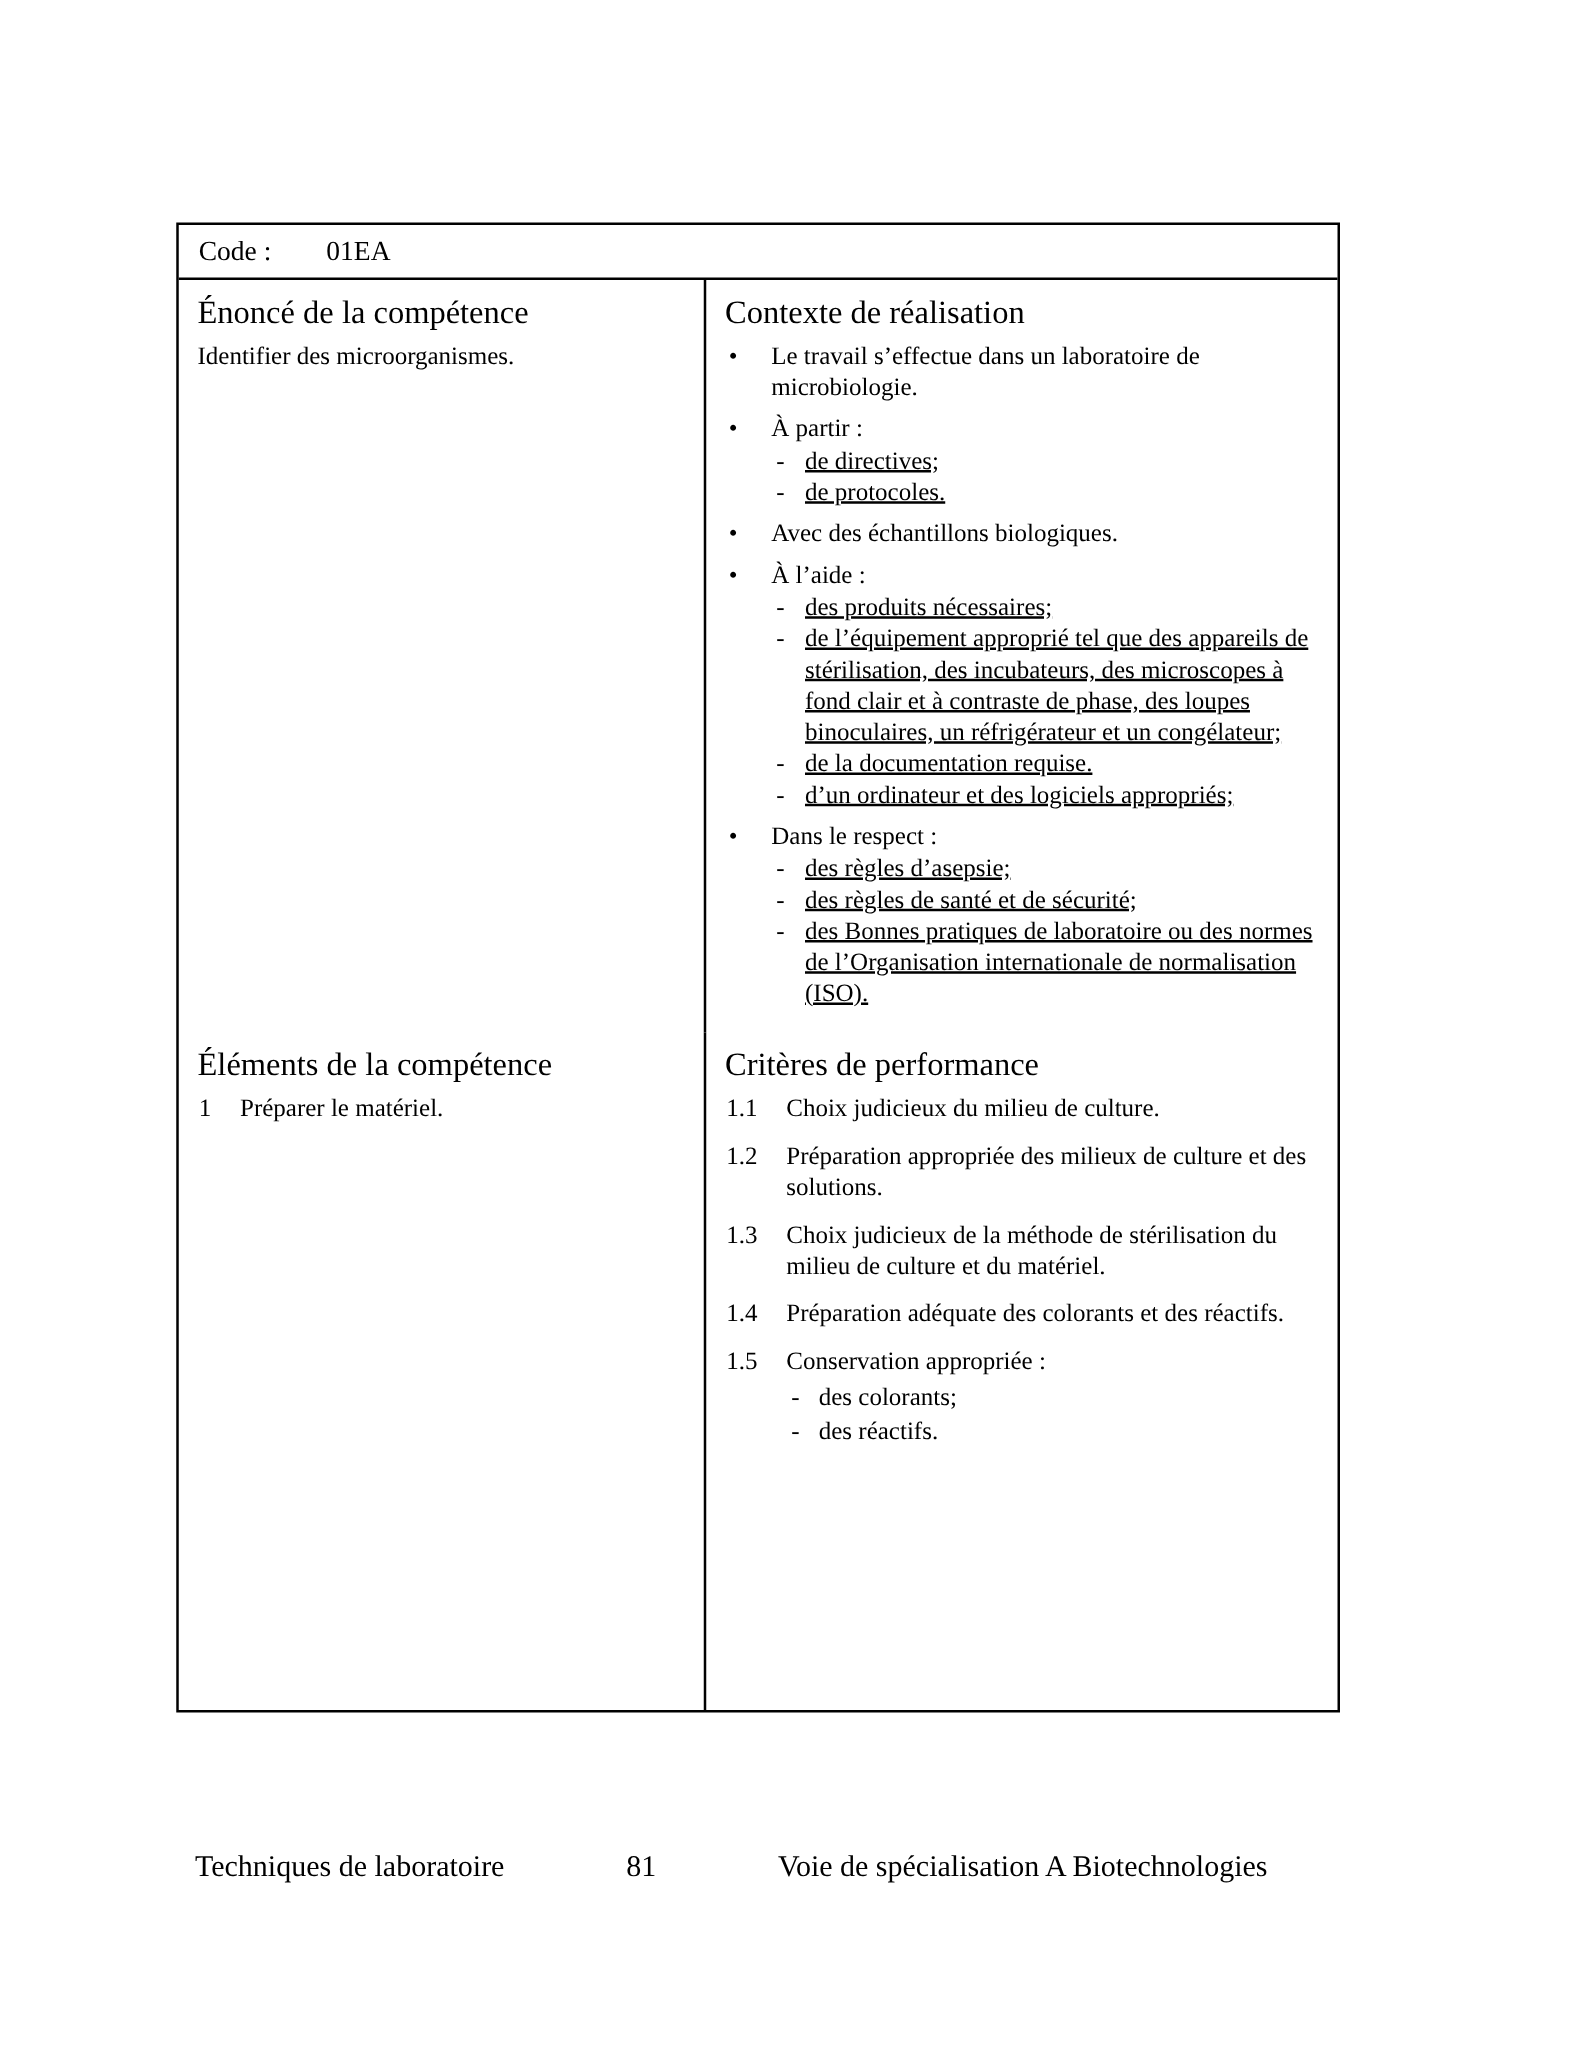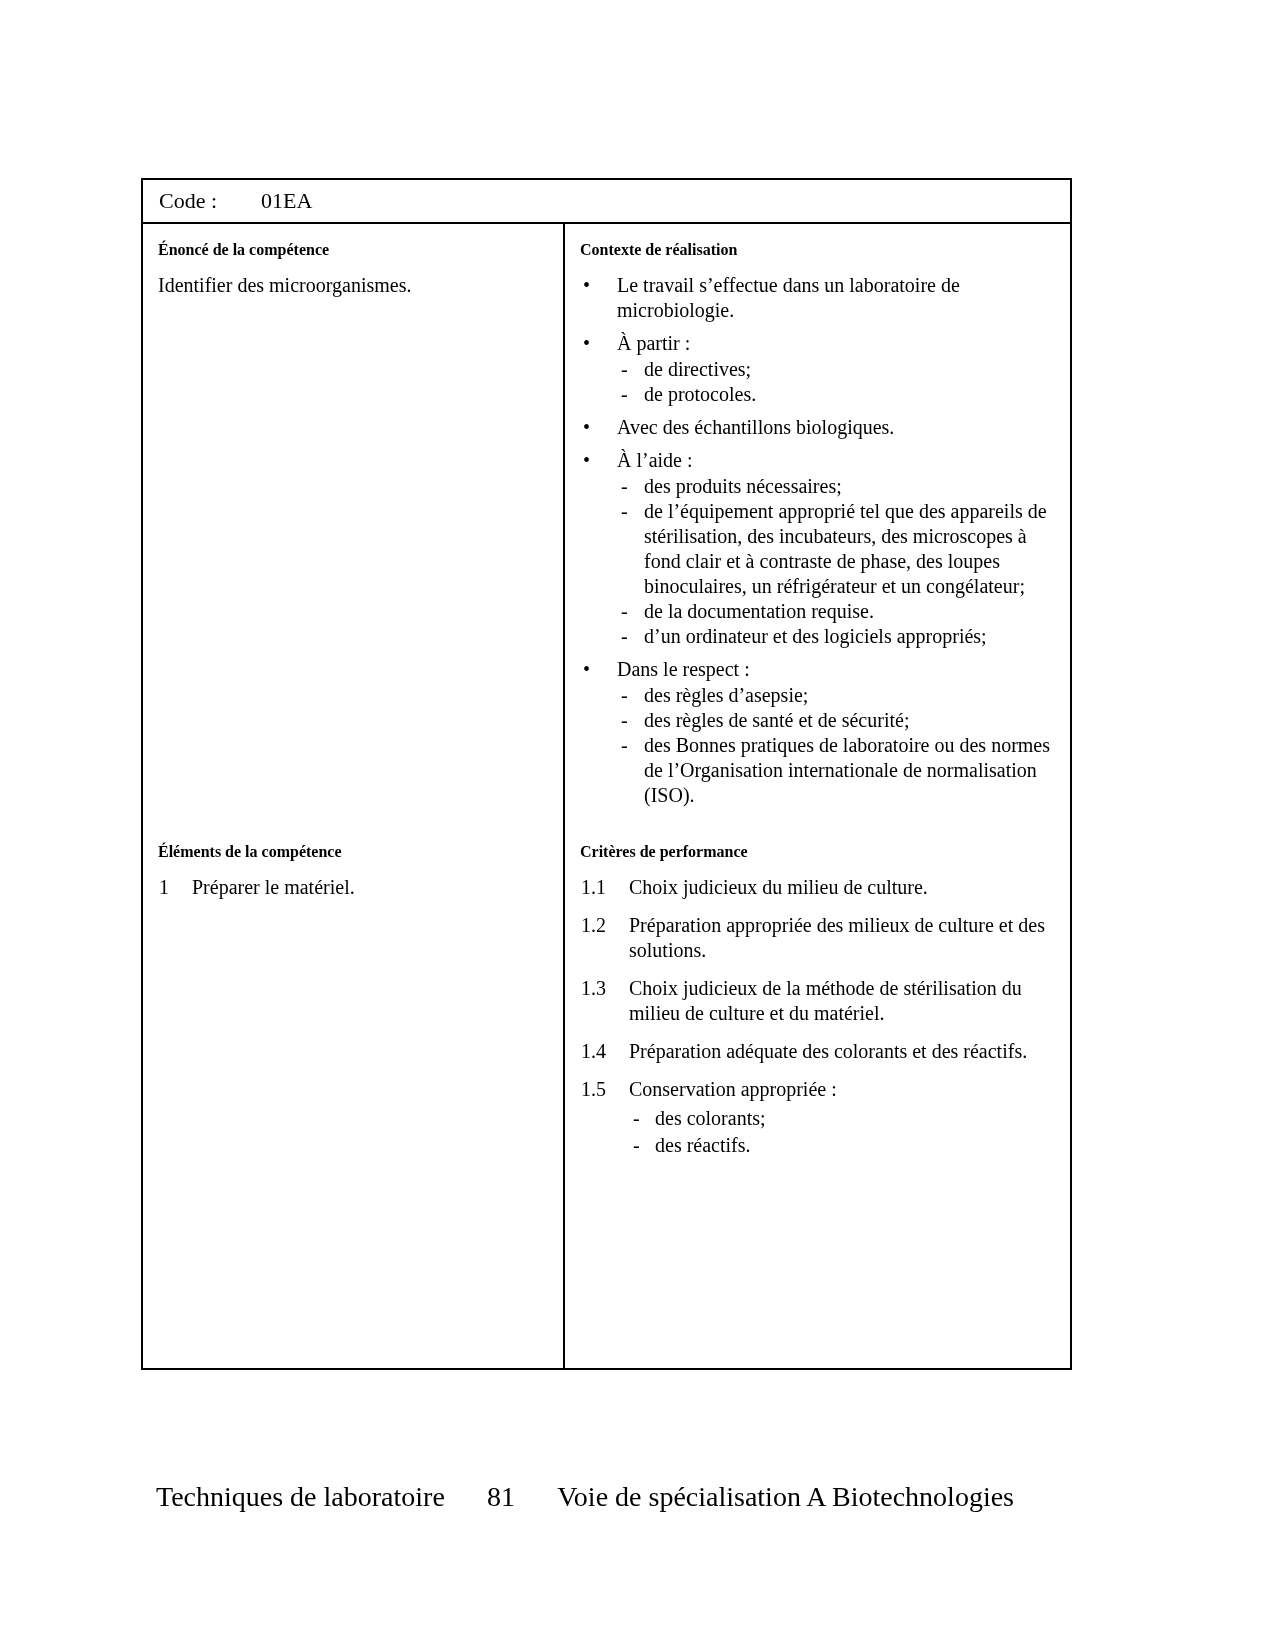--- a/index.html
+++ b/index.html
@@ -47,37 +47,37 @@
     height:1144px;
   }
   .cell {
     padding:13px 15px 10px 15px;
     font-size:20px;
     line-height:25px;
     overflow:hidden;
   }
   .cell.rightcol { border-left:2px solid #000; padding-right:12px; }
   .section-title {
-    font-weight:bold;
-    font-size:16px;
+    font-weight:normal;
+    font-size:26px;
     margin-bottom:11px;
   }
   
   ul.bullets { list-style:none; }
   .bullet-item {
     position:relative;
     padding-left:37px;
     margin-bottom:8px;
   }
   .bullet-item::before {
     content:"\2022";
     position:absolute;
     left:3px; top:0;
   }
-  ul.sub-list { list-style:none; margin-top:1px; }
+  ul.sub-list { list-style:none; margin-top:1px;text-decoration:underline; }
   .sub-item {
     position:relative;
     padding-left:27px;
   }
   .sub-item::before {
     content:"-";
     position:absolute;
     left:4px; top:0;
   }
   
@@ -102,21 +102,21 @@
   .element-item { position:relative; padding-left:34px; }
   .elem-num { position:absolute; left:1px; top:0; }
   .enonce-text { margin-top:2px; }
   
   .footer {
     position:absolute;
     left:140px; top:1481px;
     width:858px;
     display:flex;
     justify-content:space-between;
-    font-size:28px;
+    font-size:24px;
   }
 </style>
 </head>
 <body>
 
 <div class="page">
 
   <div class="doc-table">
 
     <div class="code-row">

